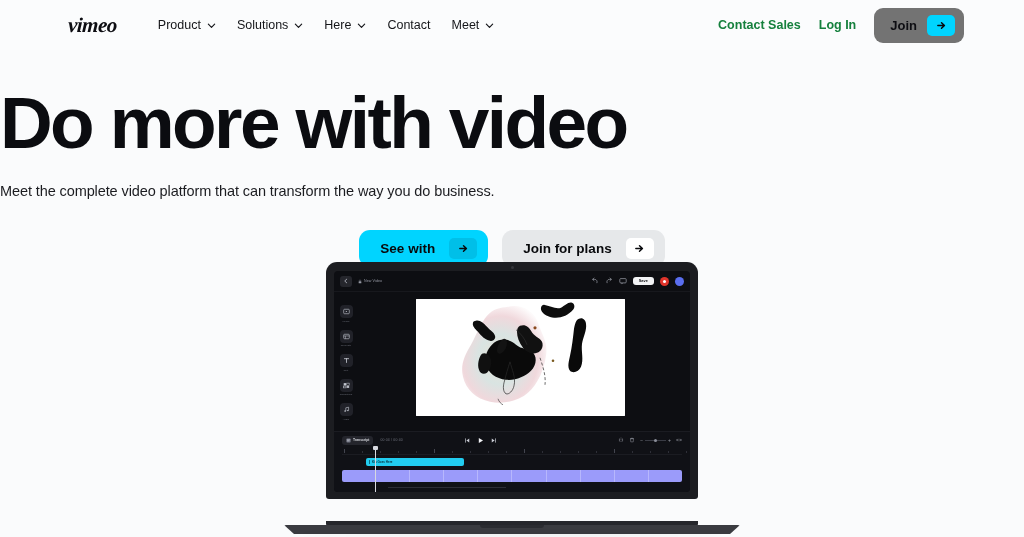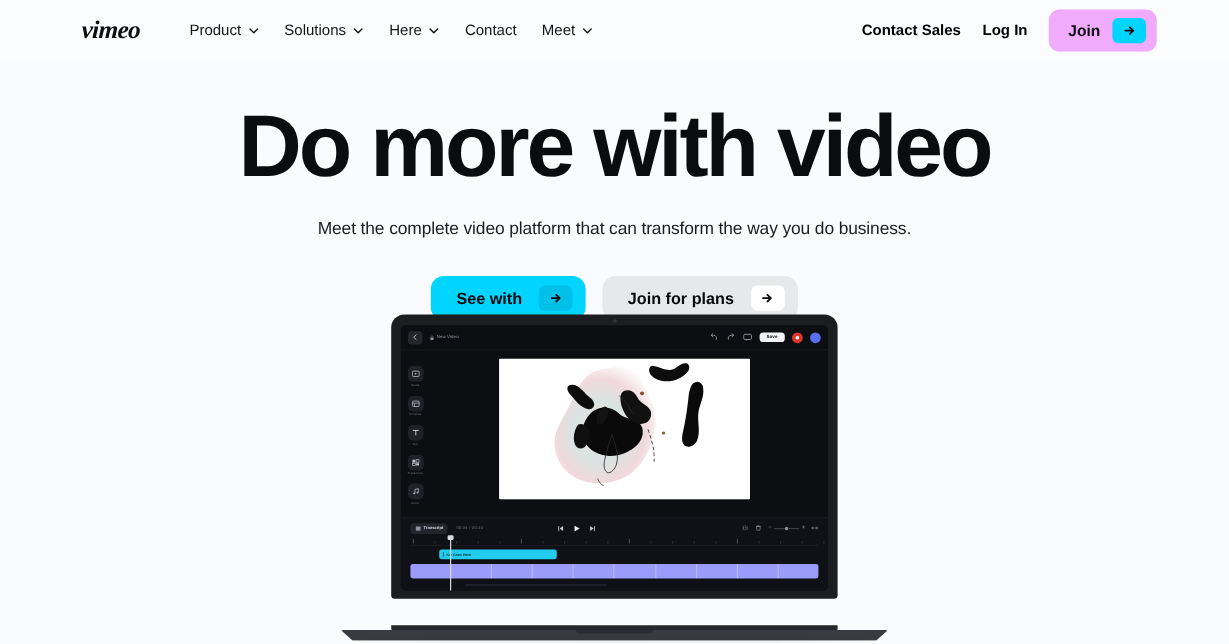--- a/index.html
+++ b/index.html
@@ -33,40 +33,40 @@
     cursor:pointer; white-space:nowrap;
   }
   .chev { width:9px; height:9px; display:block; }
   .chev svg { width:9px; height:9px; display:block; }
 
   .header-right {
     position:absolute; right:60px; top:0; height:50px;
     display:flex; align-items:center; gap:18px;
   }
   .hlink {
-    font-size:12.5px; color:#000000; font-weight:600;
+    font-size:12.5px; color:#15803d; font-weight:600;
     cursor:pointer; white-space:nowrap;
   }
   .join-pill {
     display:flex; align-items:center; gap:10px;
-    background:#f0abfc; border-radius:9px;
+    background:#737373; border-radius:9px;
     padding:7px 9px 7px 16px; cursor:pointer;
   }
   .join-pill .jl { font-size:13px; font-weight:700; color:#0d0d12; }
   .arrow-badge {
     width:28px; height:21px; border-radius:5px;
     display:flex; align-items:center; justify-content:center;
   }
   .arrow-badge.cyan { background:#00d4ff; }
   .arrow-badge.white { background:#ffffff; }
   .arrow-badge.dark-cyan { background:#00bfe8; }
   .arrow-badge svg { width:11px; height:11px; display:block; }
 
   
-  .hero { position:absolute; top:50px; left:0; width:1024px; text-align:center; }
+  .hero { position:absolute; top:50px; left:0; width:1024px; text-align:left; }
   .hero h1 {
     margin-top:36px;
     font-size:73px; line-height:1.0;
     font-weight:700; letter-spacing:-2.6px; color:#0b0c10;
   }
   .hero p {
     margin-top:24px;
     font-size:14.5px; color:#1b1c20; font-weight:400; letter-spacing:-0.1px;
   }
   .ctas {

